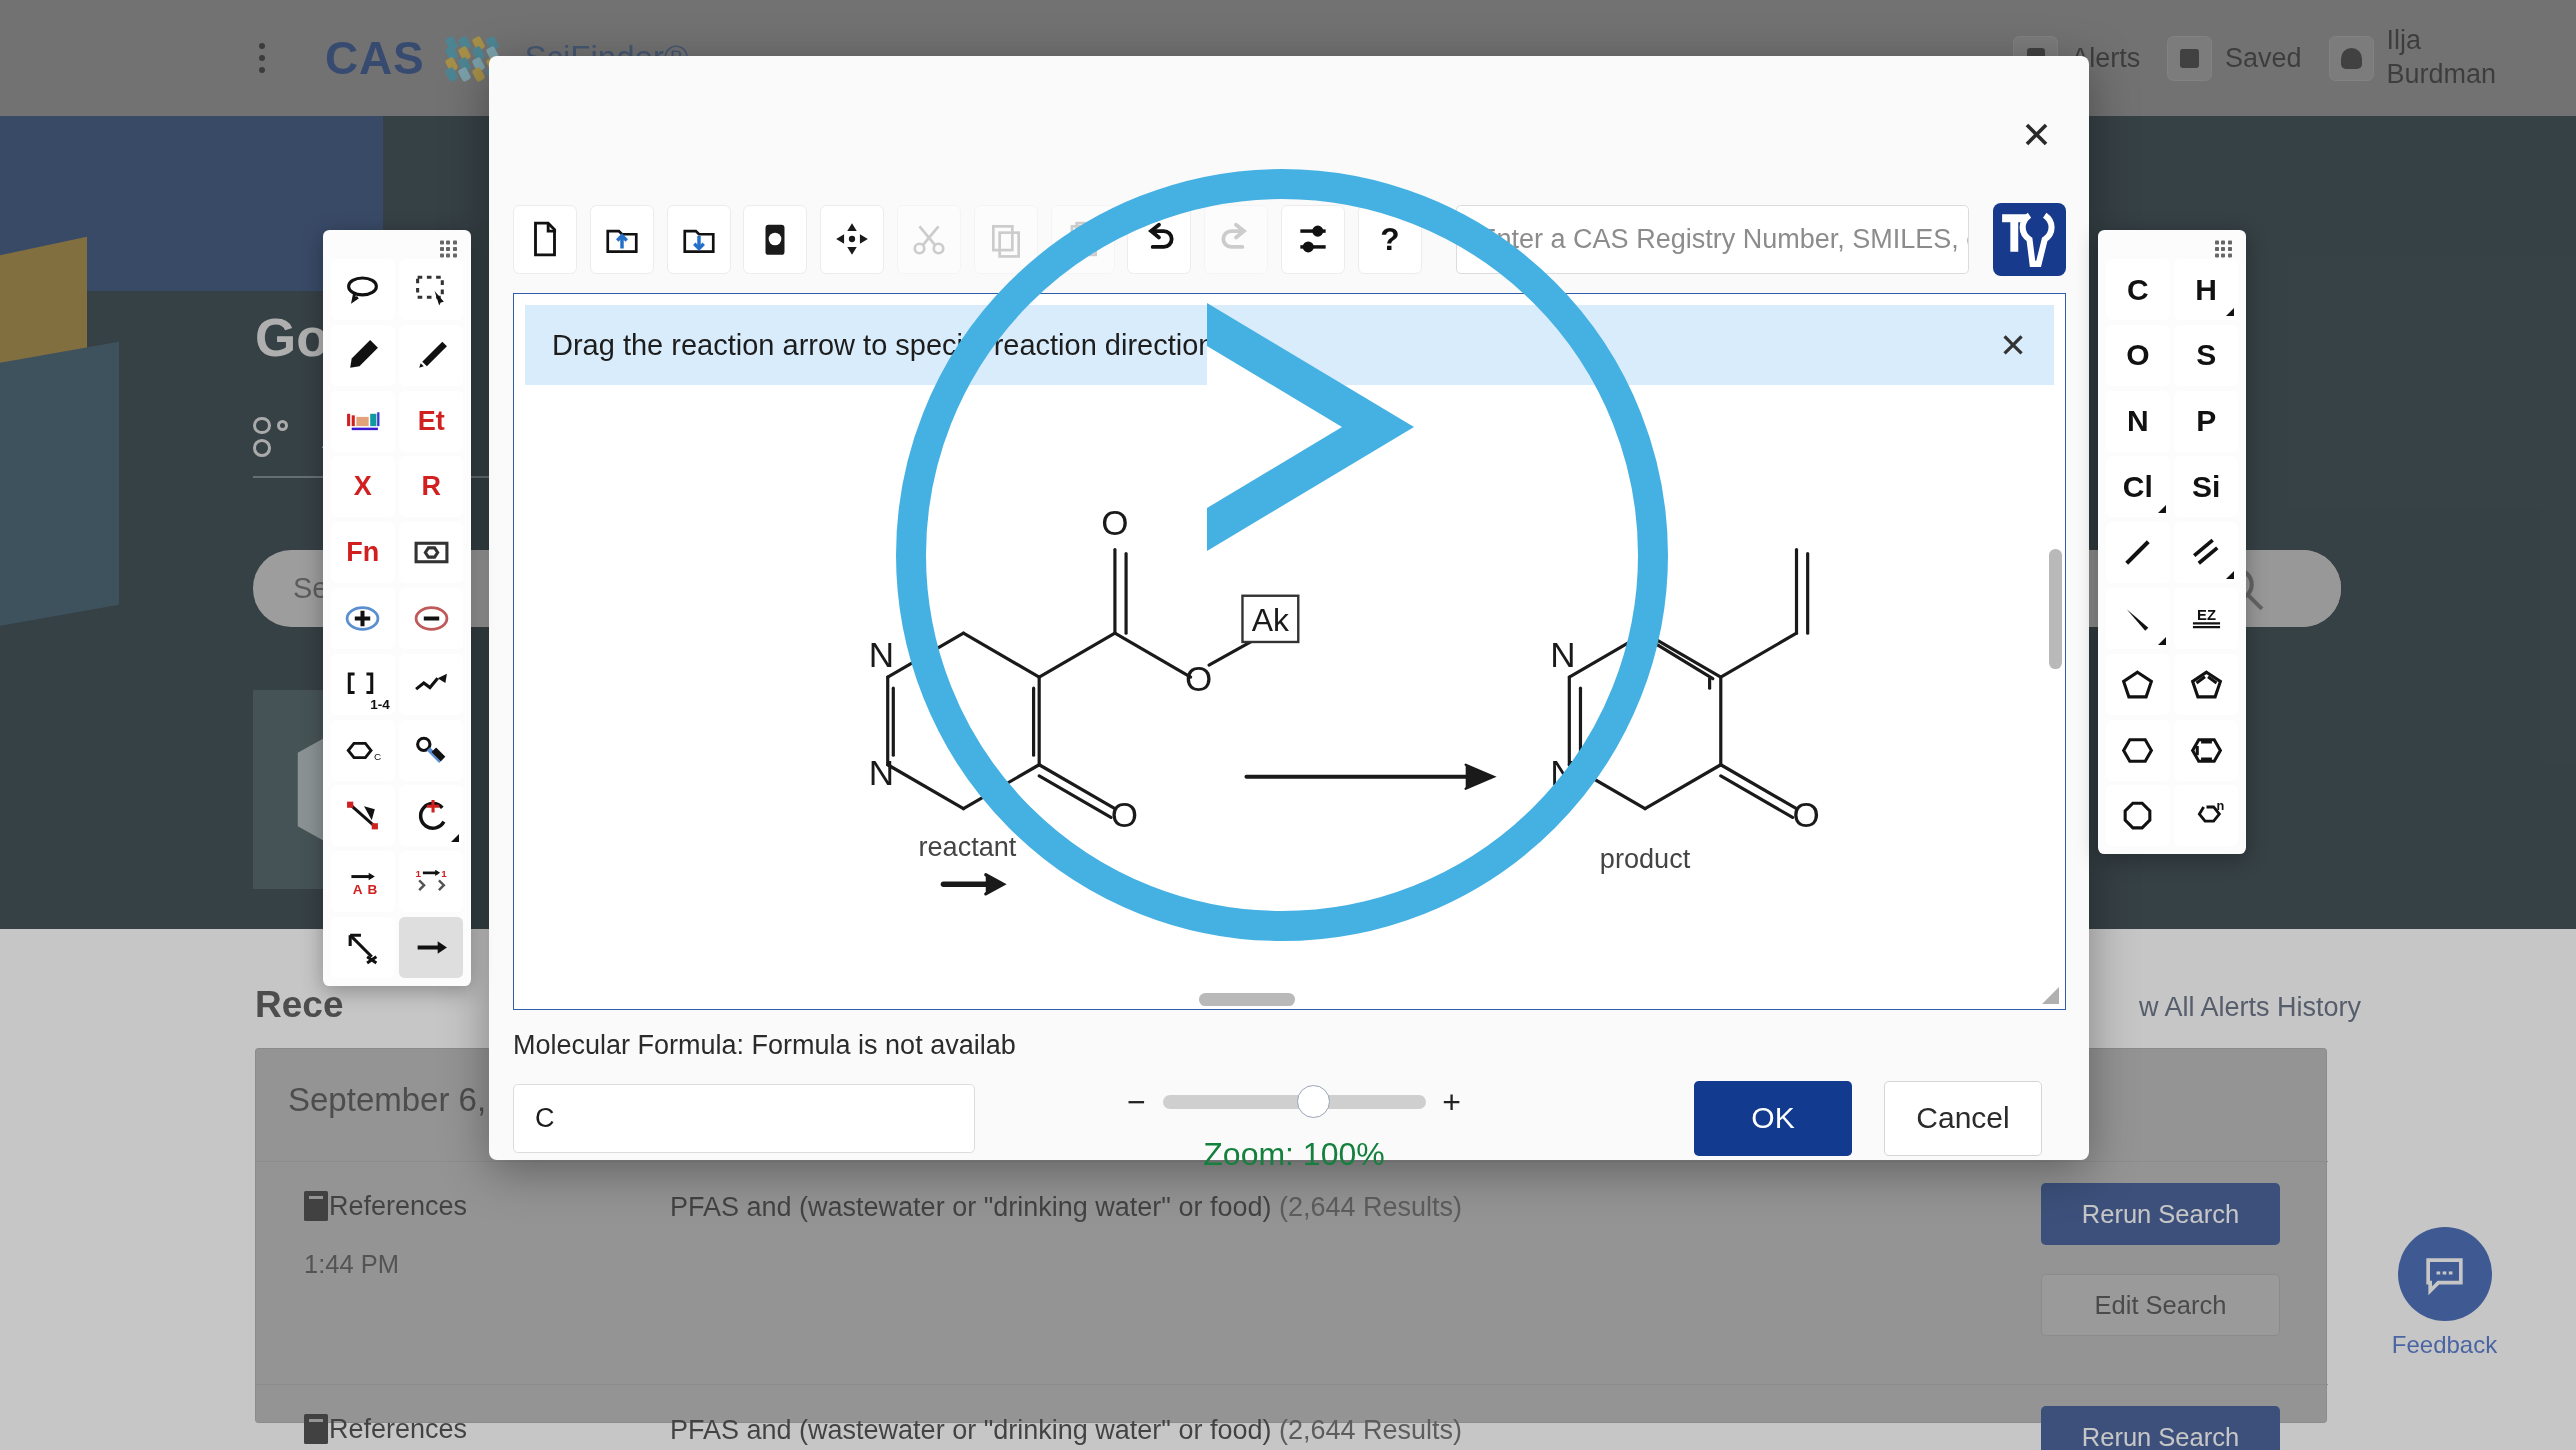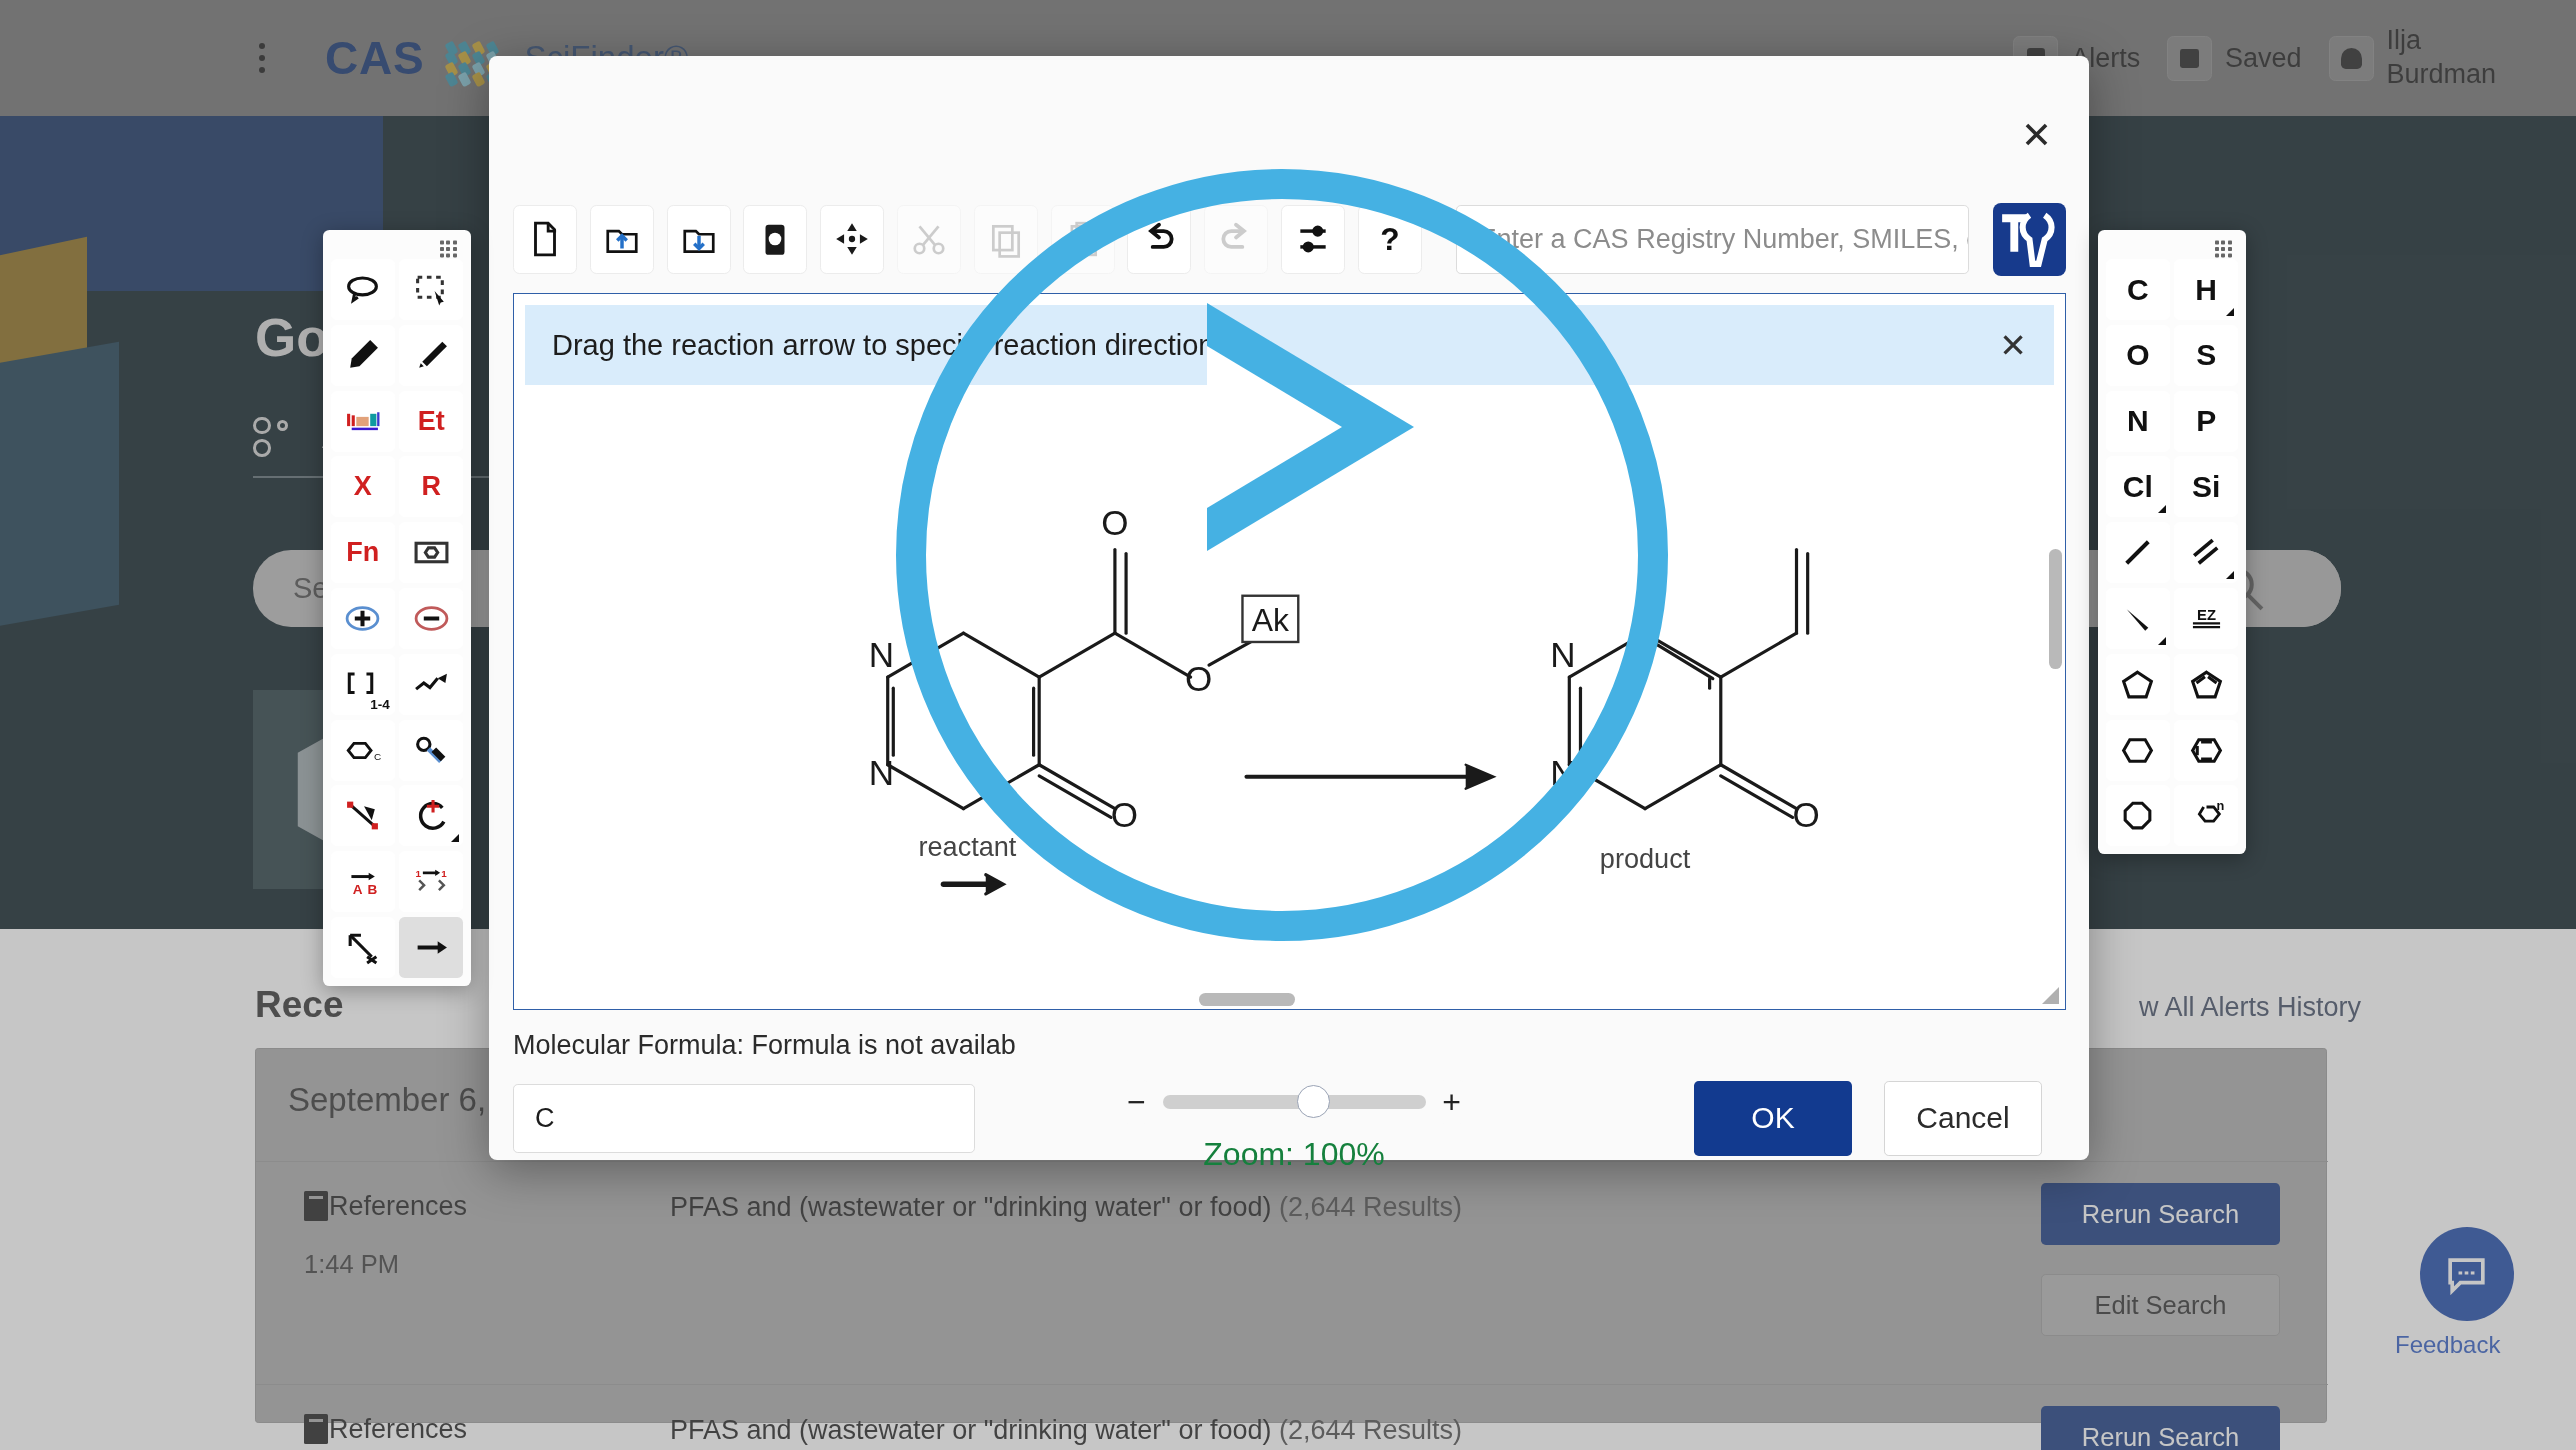--- a/index.html
+++ b/index.html
@@ -12,21 +12,21 @@
 
   
   .bg-layer { position: absolute; inset: 0; }
   .app-header {
     position: absolute; top: 0; left: 0; width: 2576px; height: 116px;
     background: #6f6f6f; display: flex; align-items: center; padding: 0 32px;
   }
   .kebab { width: 30px; height: 48px; display:flex; flex-direction:column;
            justify-content:center; align-items:center; gap:5.6px; margin-left:215px; }
   .kebab i { width: 6.4px; height: 6.4px; border-radius: 50%; background:#111; display:block; }
-  .cas-logo { margin-left: 48px; display:flex; align-items:flex-end; gap: 22px; }
+  .cas-logo { margin-left: 48px; display:flex; align-items:center; gap: 22px; }
   .cas-word { font-size: 46px; font-weight: bold; color:#0a2b6b; letter-spacing:0.8px;
               font-family:"Liberation Sans",sans-serif; }
   .cas-dots { width: 57px; height: 43px; position:relative; }
   .cas-dots span { position:absolute; width:8.8px; height:12.8px; border-radius:2.4px;
                    transform: rotate(-28deg); }
   .scifinder { margin-left: 21px; font-size: 33px; color:#14386e; opacity:.85; }
   .hdr-right { margin-left:auto; display:flex; align-items:center; gap: 27px; padding-right:48px; }
   .hdr-btn { display:flex; align-items:center; gap:12.8px; }
   .hdr-sq { width:45px;height:45px;border:0.8px solid #8a8a8a;border-radius:6.4px;
             display:flex;align-items:center;justify-content:center;background:rgba(255,255,255,.12); }
@@ -86,21 +86,21 @@
   .hrow-query { position:absolute; left:414px; top:30px; font-size:27px; color:#1d1d1d; }
   .hrow-query .count { color:#4a4a4a; }
   .rerun-btn { position:absolute; right:48px; top:21px; width:239px; height:62px;
                background:#12357e; color:#fff; border-radius:4.8px; font-size:25.5px;
                display:flex; align-items:center; justify-content:center; }
   .edit-btn { position:absolute; right:48px; top:112px; width:239px; height:62px;
               background:#b4b4b4; color:#2a2a2a; border:0.8px solid #999;
               border-radius:4.8px; font-size:25.5px; display:flex;
               align-items:center; justify-content:center; }
 
-  .feedback { position:absolute; right:38px; top:1227px; width:143px; text-align:left; }
+  .feedback { position:absolute; right:60px; top:1227px; width:143px; text-align:center; }
   .feedback-circle { width:94px; height:94px; margin:0 auto; border-radius:50%;
                      background:#1845a8; display:flex; align-items:center; justify-content:center; }
   .feedback-label { margin-top:9.6px; font-size:24px; color:#2b59c3; }
 
   .dim { position:absolute; inset:0; background:rgba(120,120,120,0.42); }
 
   
   .dialog {
     position:absolute; left:489px; top:56px; width:1600px; height:1104px;
     background:#fafafa; border-radius:8px;

